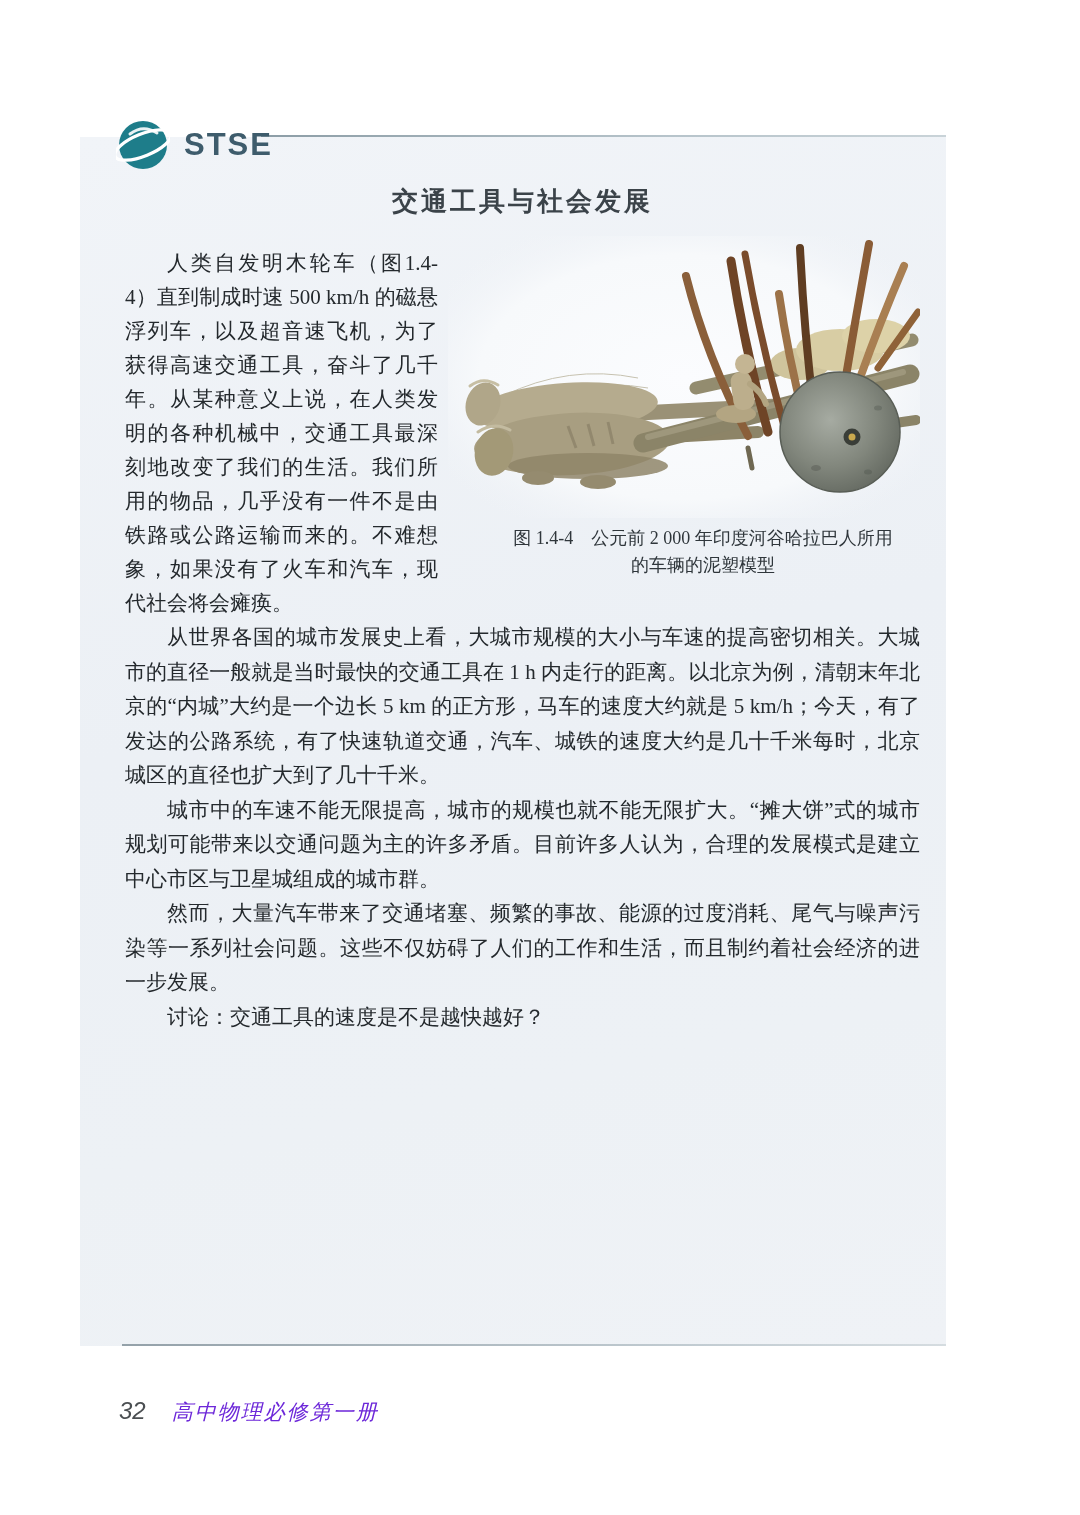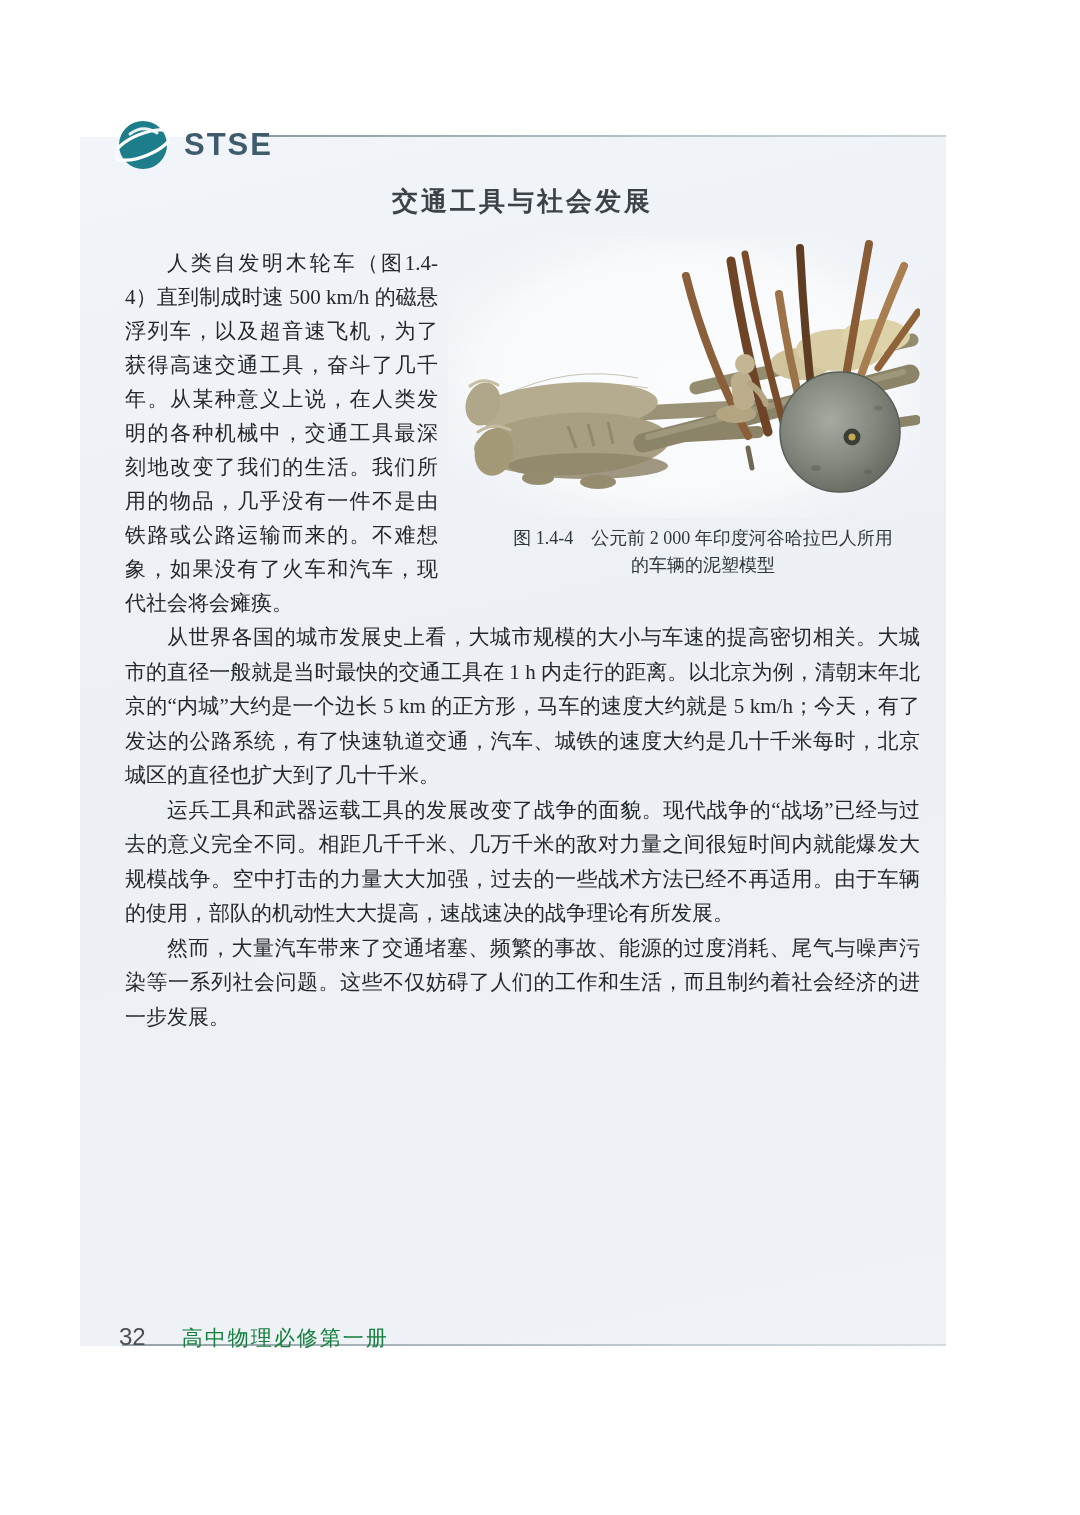--- a/index.html
+++ b/index.html
@@ -56,23 +56,23 @@
     text-align:center;
   }
 
   p.para {
     font-size:21px; line-height:34.5px; color:#24292d;
     text-align:justify; text-indent:2em;
   }
   p.para-first { line-height:34px; }
 
   
-  .footer { position:absolute; left:119px; top:1323px; display:flex; align-items:baseline; gap:36px; }
+  .footer { position:absolute; left:119px; top:1397px; display:flex; align-items:baseline; gap:26px;font-style:italic; }
   .page-num { font-family:"Liberation Sans", sans-serif; font-size:24px; color:#4b4f52; }
-  .book-title { font-size:21px; color:#15803d; letter-spacing:2px;text-align:center; }
+  .book-title { font-size:21px; color:#6d28d9; letter-spacing:2px;text-align:center; }
 </style>
 </head>
 <body>
 
 <div class="page">
 
   <div class="logo">
     <svg class="logo-icon" viewBox="0 0 54 54">
       <circle cx="27" cy="27" r="24" fill="#1e7d8a"></circle>
       <g transform="rotate(-22 27 27)">
@@ -167,22 +167,23 @@
             <ellipse cx="368" cy="232" rx="5" ry="3" fill="#5c615a" opacity="0.55"></ellipse>
             <ellipse cx="430" cy="172" rx="4" ry="2.5" fill="#5c615a" opacity="0.5"></ellipse>
             <ellipse cx="420" cy="236" rx="4" ry="2.5" fill="#565b54" opacity="0.5"></ellipse>
           </g>
         </svg>
         <figcaption class="fig-caption">图 1.4-4　公元前 2 000 年印度河谷哈拉巴人所用的车辆的泥塑模型</figcaption>
       </figure>
 
       <p class="para para-first">人类自发明木轮车（图1.4-4）直到制成时速 500 km/h 的磁悬浮列车，以及超音速飞机，为了获得高速交通工具，奋斗了几千年。从某种意义上说，在人类发明的各种机械中，交通工具最深刻地改变了我们的生活。我们所用的物品，几乎没有一件不是由铁路或公路运输而来的。不难想象，如果没有了火车和汽车，现代社会将会瘫痪。</p>
       <p class="para">从世界各国的城市发展史上看，大城市规模的大小与车速的提高密切相关。大城市的直径一般就是当时最快的交通工具在 1 h 内走行的距离。以北京为例，清朝末年北京的“内城”大约是一个边长 5 km 的正方形，马车的速度大约就是 5 km/h；今天，有了发达的公路系统，有了快速轨道交通，汽车、城铁的速度大约是几十千米每时，北京城区的直径也扩大到了几十千米。</p>
-      <p class="para">运兵工具和武器运载工具的发展改变了战争的面貌。现代战争的“战场”已经与过去的意义完全不同。相距几千千米、几万千米的敌对力量之间很短时间内就能爆发大规模战争。空中打击的力量大大加强，过去的一些战术方法已经不再适用。由于车辆的使用，部队的机动性大大提高，速战速决的战争理论有所发展。</p>
+      <p class="para">城市中的车速不能无限提高，城市的规模也就不能无限扩大。“摊大饼”式的城市规划可能带来以交通问题为主的许多矛盾。目前许多人认为，合理的发展模式是建立中心市区与卫星城组成的城市群。</p>
       <p class="para">然而，大量汽车带来了交通堵塞、频繁的事故、能源的过度消耗、尾气与噪声污染等一系列社会问题。这些不仅妨碍了人们的工作和生活，而且制约着社会经济的进一步发展。</p>
+      <p class="para">讨论：交通工具的速度是不是越快越好？</p>
     </div>
   </div>
 
   <div class="footer">
     <span class="page-num">32</span>
     <span class="book-title">高中物理必修第一册</span>
   </div>
 
 </div>
 

